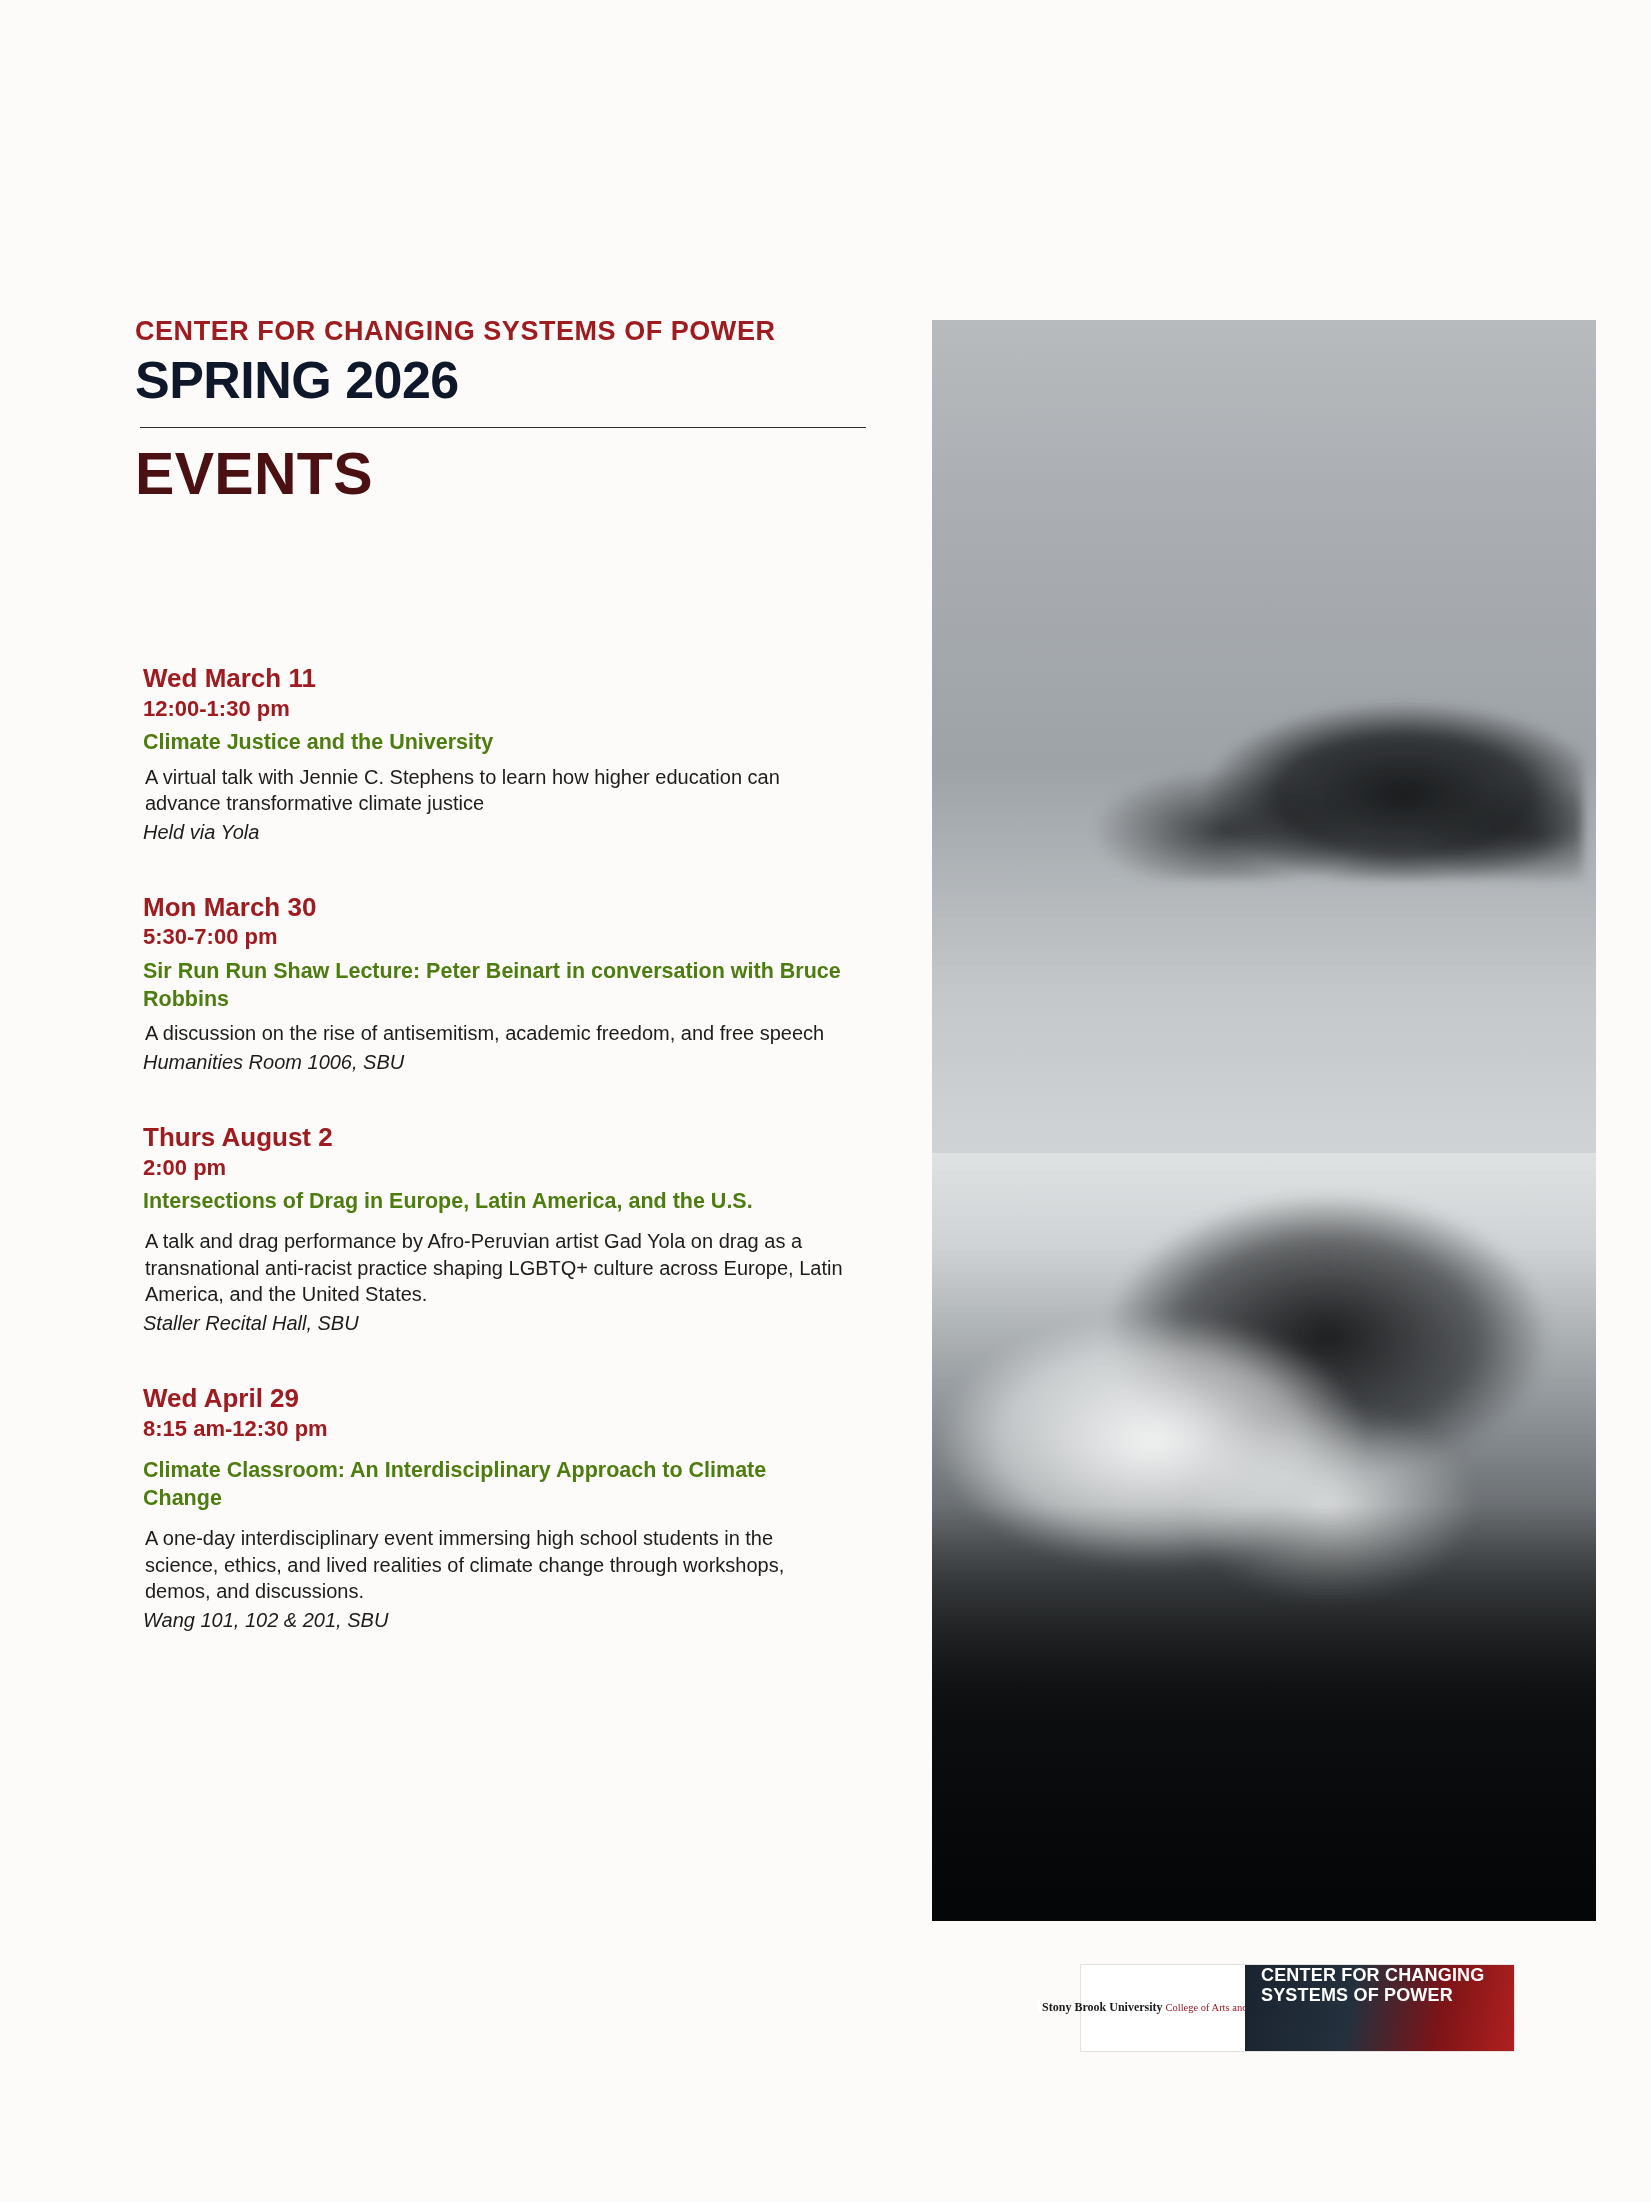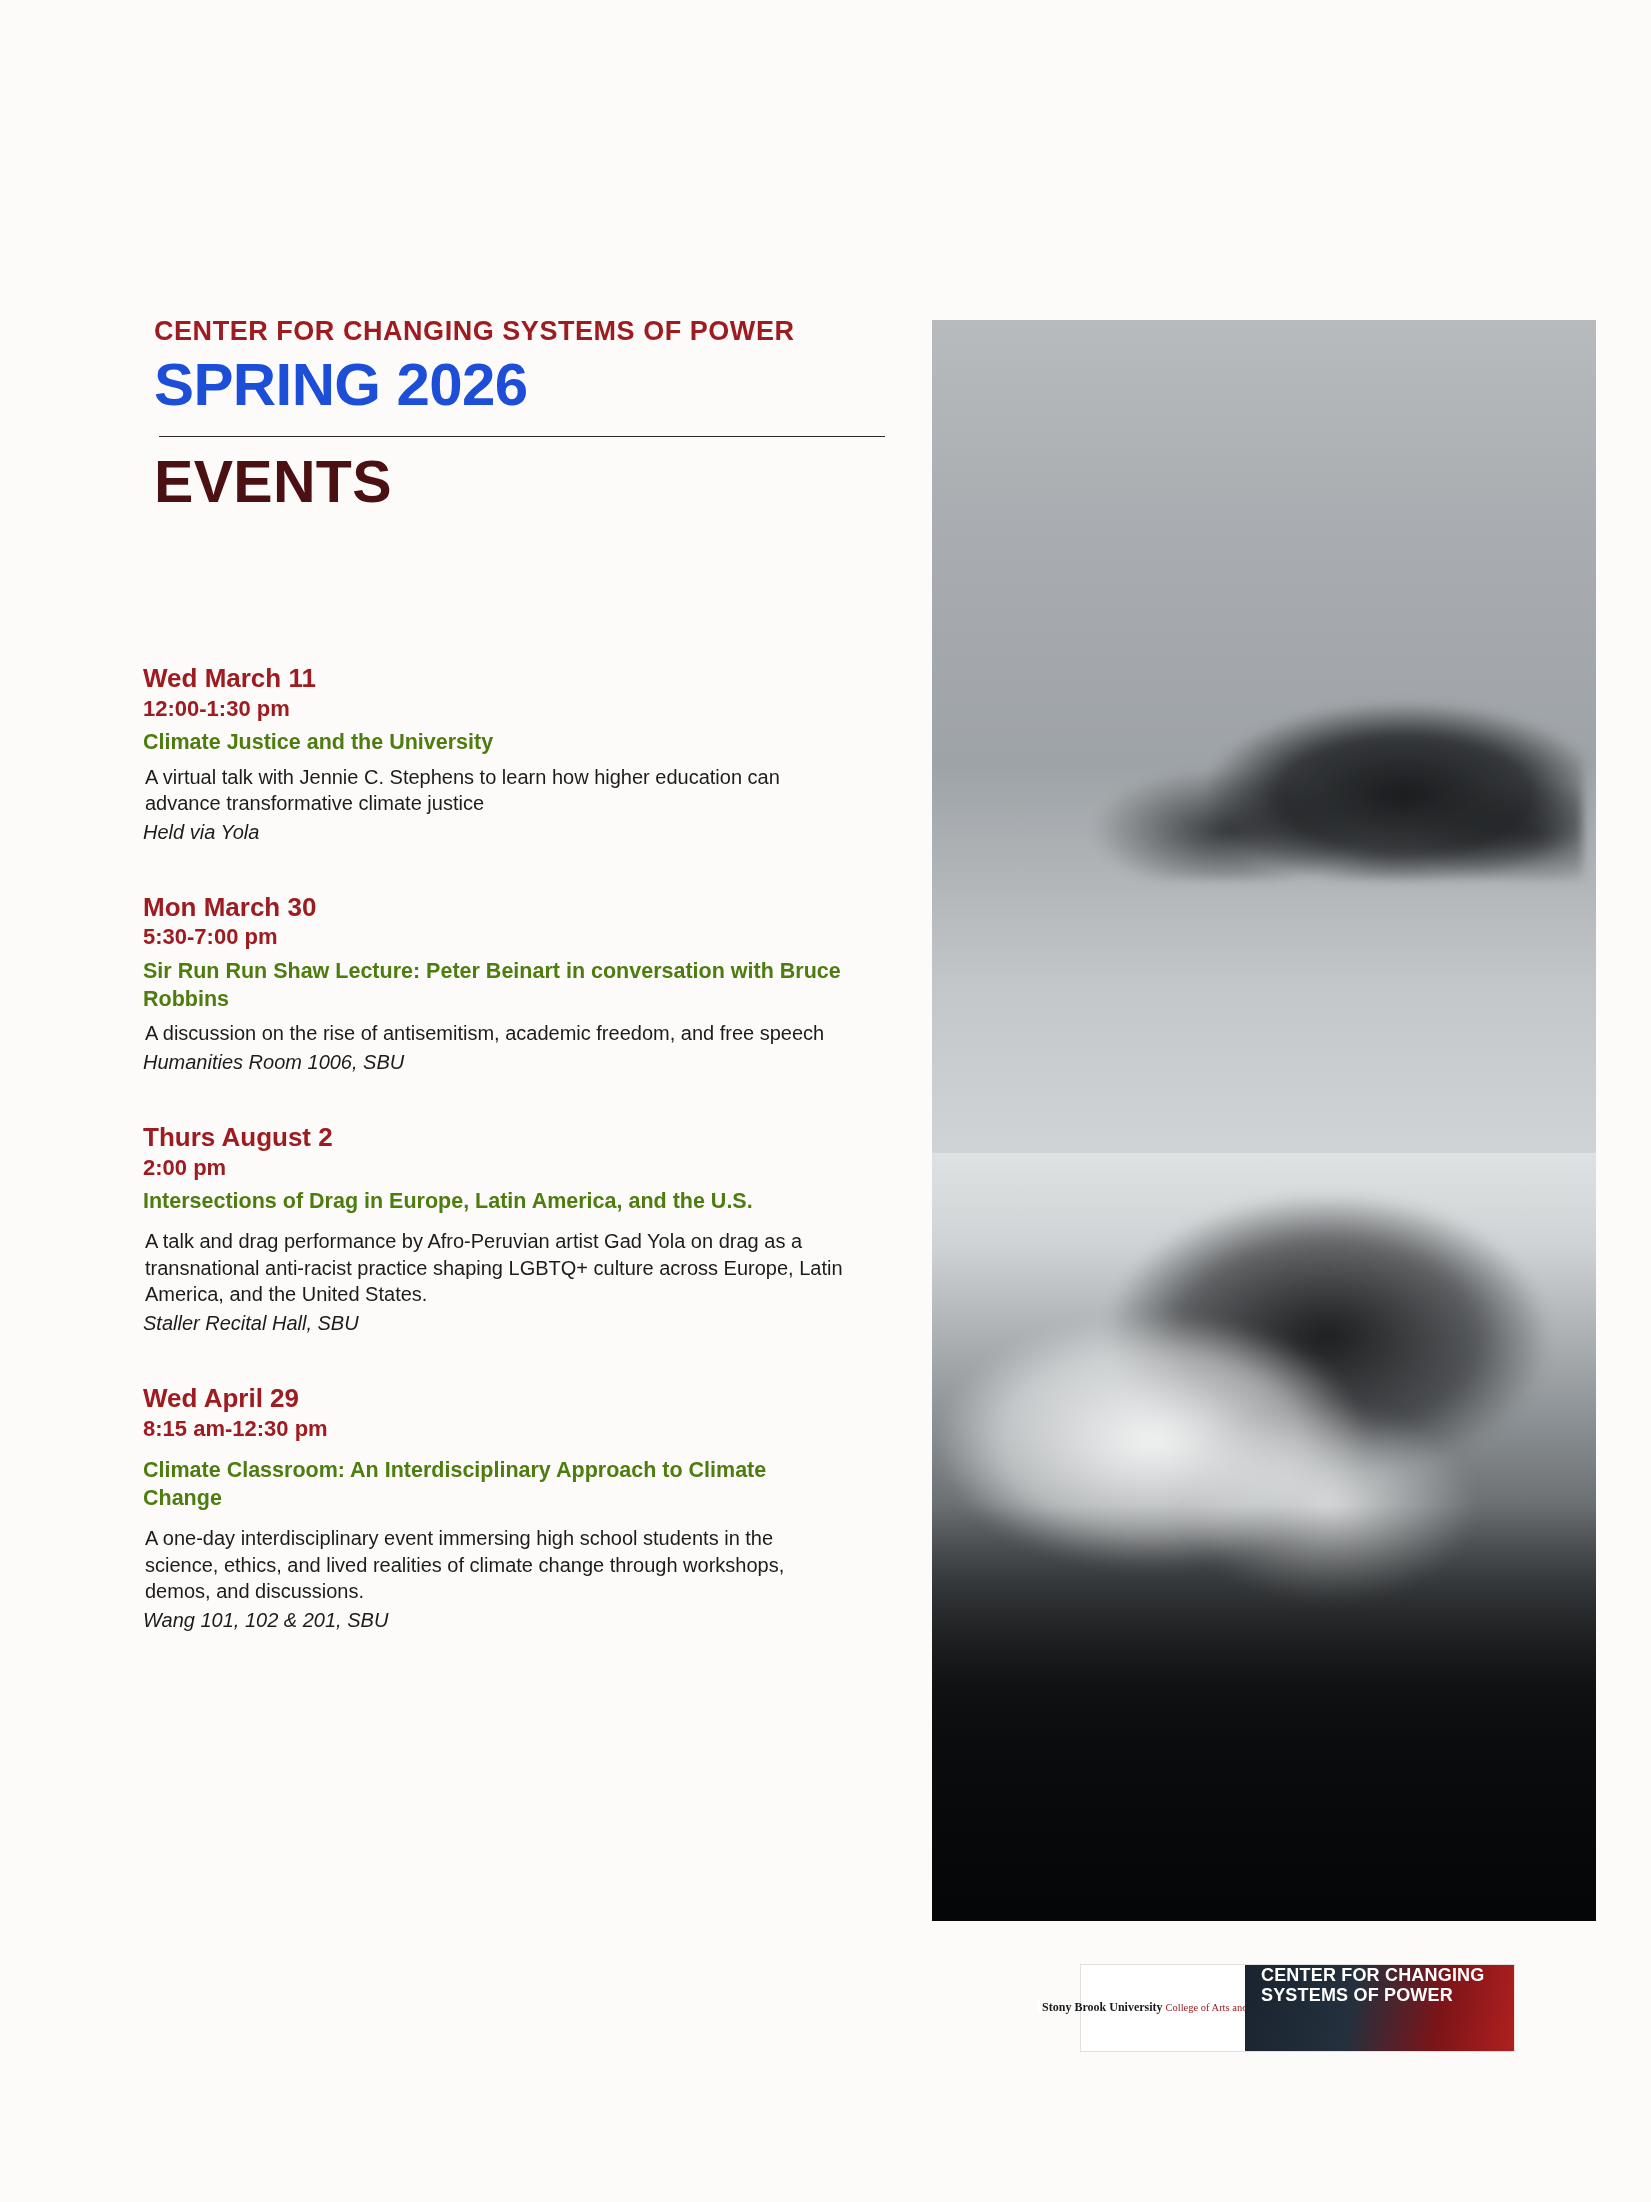--- a/index.html
+++ b/index.html
@@ -17,40 +17,40 @@
   }
   .poster {
     position: absolute;
     inset: 0;
     background: #fcfbf9;
   }
 
   
   .left-col {
     position: absolute;
-    left: 154px;
+    left: 135px;
     top: 315px;
     width: 736px;
   }
   .kicker {
     font-size: 27px;
     font-weight: bold;
     letter-spacing: 0.02em;
     color: #9e1b20;
     font-family: "Liberation Sans", sans-serif;
     text-transform: uppercase;
     margin: 0 0 5.7px 0;
     line-height: 1.2;
     white-space: nowrap;
   }
   .season {
-    font-size: 60px;
+    font-size: 52px;
     font-weight: bold;
     letter-spacing: -0.01em;
-    color: #1d4ed8;
+    color: #0f172a;
     margin: 0;
     line-height: 1.06;
   }
   .rule {
     margin-top: 19px;
     margin-bottom: 13.4px;
     border: 0;
     border-top: 1.4px solid #2b2b2b;
     width: 726px;
   }

